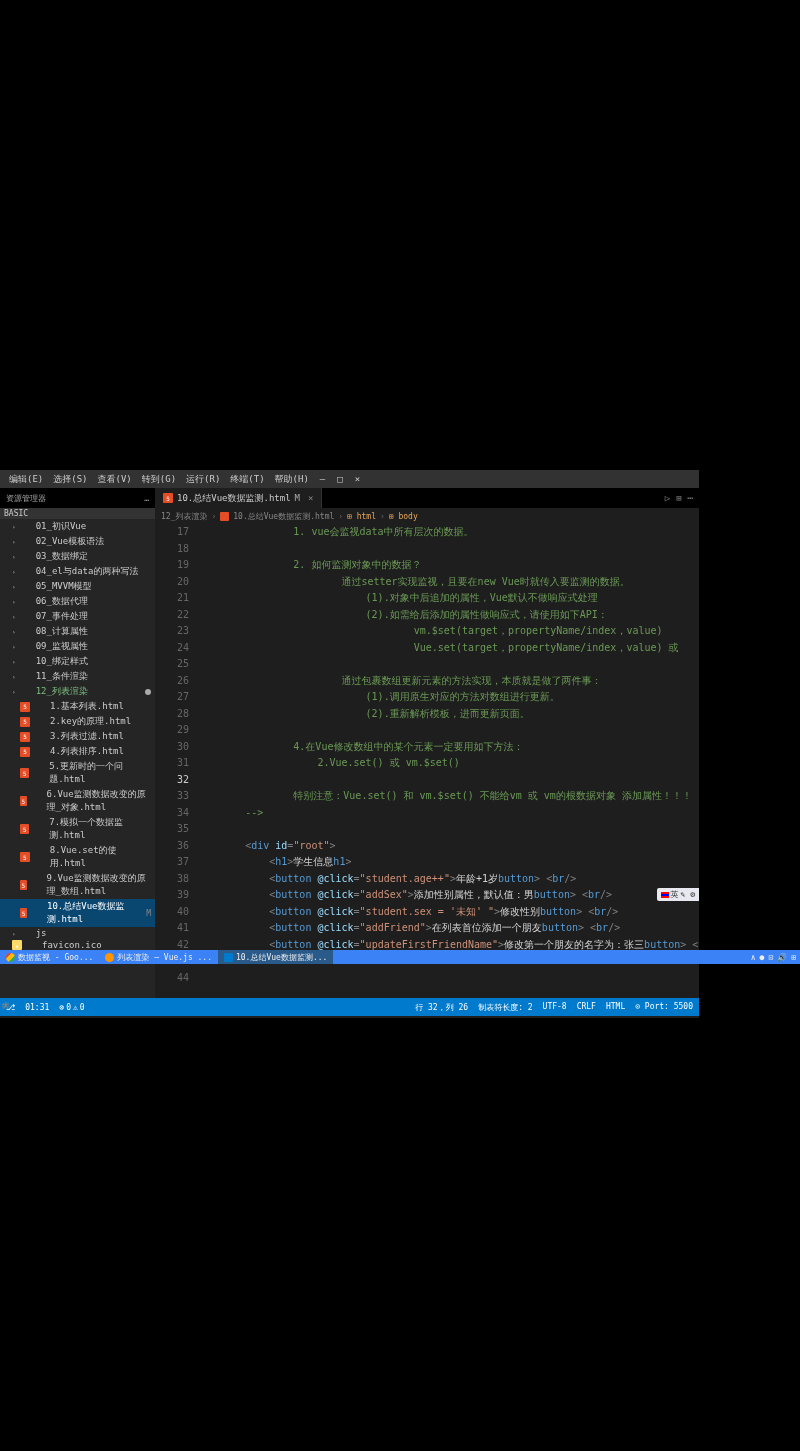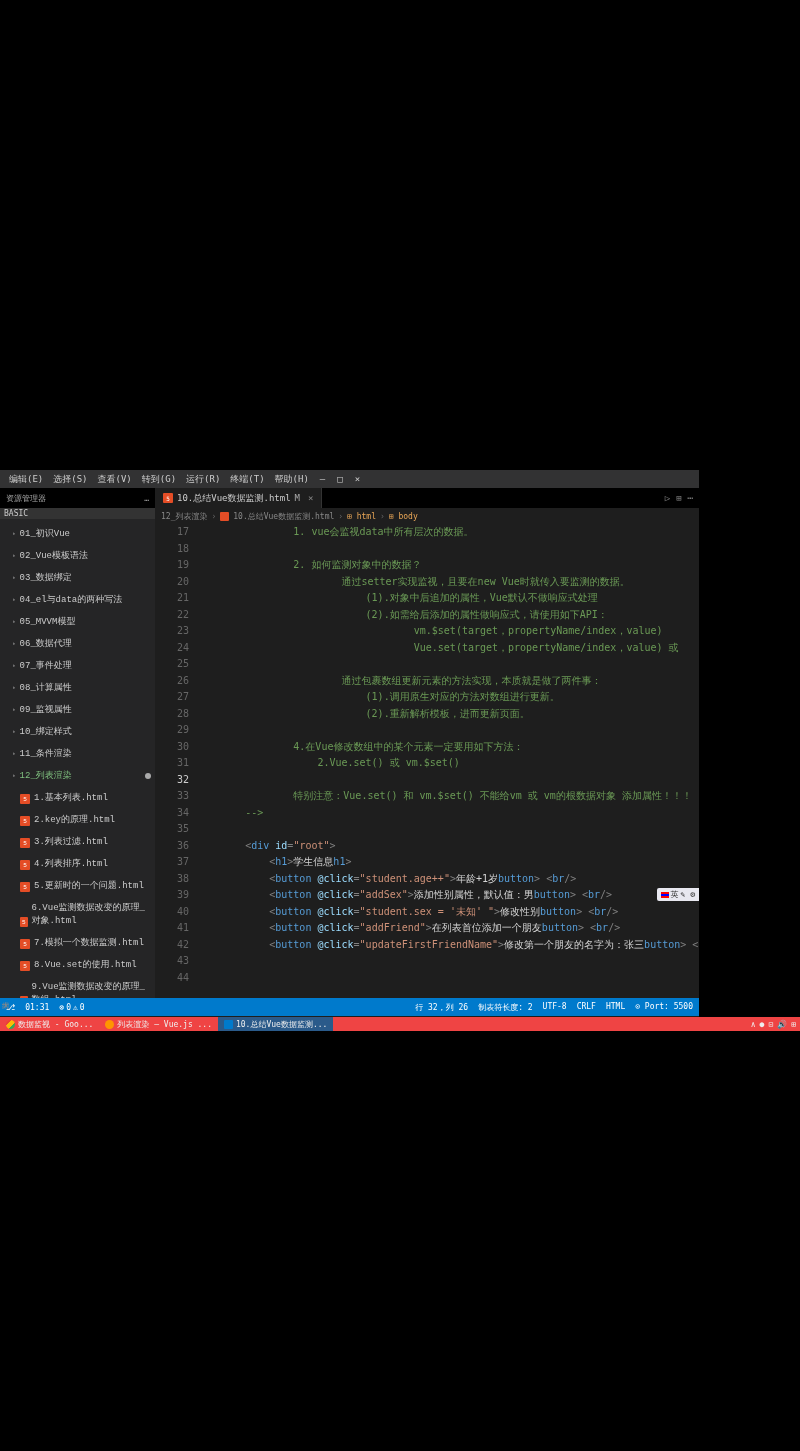--- a/index.html
+++ b/index.html
@@ -13,27 +13,27 @@
 .tab { padding:0 8px; height:100%; display:flex; align-items:center; gap:4px; background:#1e1e1e; border-right:1px solid #333; }
 .tab.active { background:#1e1e1e; }
 .tab .icon-html { width:10px; height:10px; background:#e44d26; border-radius:1px; display:flex; align-items:center; justify-content:center; color:#fff; font-size:6px; }
 .tab .mod { color:#aaa; }
 .tab .close { color:#888; margin-left:4px; }
 .tab-actions { margin-left:auto; display:flex; gap:6px; padding-right:6px; color:#888; }
 .body-area { display:flex; height:490px; }
 .sidebar { width:155px; background:#252526; display:flex; flex-direction:column; }
 .sb-section-label { background:#333; padding:1px 4px; font-size:8px; color:#ccc; }
 .sb-tree { flex:1; overflow:hidden; font-size:9px; }
-.sb-item { padding:8px 4px 1px 12px; display:flex; align-items:center; gap:4px; color:#ccc; cursor:pointer;font-family:Liberation Mono, monospace; }
+.sb-item { padding:1px 4px 1px 12px; display:flex; align-items:center; gap:20px; color:#ccc; cursor:pointer; }
 .sb-item.sel { background:#094771; color:#fff; }
 .sb-item.sel-green { color:#7fbf7f; }
 .sb-item .dot-mod { width:6px; height:6px; border-radius:50%; background:#aaa; display:none; }
 .sb-item.modified .dot-mod { display:block; margin-left:auto; }
 .sb-item .letter-m { color:#888; margin-left:auto; font-size:8px; }
-.sb-item.level1 { padding-left:20px;align-items:flex-end; }
+.sb-item.level1 { padding-left:20px; }
 .ficon { width:10px; height:10px; border-radius:1px; display:inline-flex; align-items:center; justify-content:center; font-size:6px; color:#fff; }
 .ficon.folder { background:none; color:#ccc; width:auto; }
 .ficon.html { background:#e44d26; }
 .ficon.ico { background:#ffd966; }
 .editor { flex:1; display:flex; flex-direction:column; overflow:hidden; }
 .breadcrumbs { height:16px; background:#1e1e1e; display:flex; align-items:center; gap:4px; padding-left:6px; font-size:8px; color:#888; }
 .breadcrumbs .sep { color:#666; }
 .breadcrumbs .bc-icon { width:9px; height:9px; display:inline-block; }
 .breadcrumbs .bc-html { background:#e44d26; border-radius:1px; }
 .breadcrumbs .bc-elem { color:#e8a657; }
@@ -48,21 +48,21 @@
 .lines .l-tag { color:#569cd6; }
 .lines .l-attr { color:#9cdcfe; }
 .lines .l-str { color:#ce9178; }
 .lines .l-txt { color:#d4d4d4; }
 .status-bar { height:18px; background:#007acc; display:flex; align-items:center; font-size:8px; color:#fff; padding:0 6px; gap:10px; }
 .status-bar .left { display:flex; gap:10px; }
 .status-bar .left .err { display:flex; gap:2px; align-items:center; }
 .status-bar .right { margin-left:auto; display:flex; gap:10px; }
 .ime-badge { position:absolute; right:0; top:418px; background:#e8e8f0; color:#333; font-size:8px; padding:1px 4px; border-radius:2px 0 0 2px; display:flex; align-items:center; gap:2px; }
 .ime-badge .flag { width:8px; height:6px; background:linear-gradient(#f00 33%,#00f 33% 66%,#f00 66%); }
-.taskbar { position:absolute; top:1017px; left:0; width:800px; height:14px; background:#ef4444; display:flex; align-items:center; font-size:8px; }
+.taskbar { position:absolute; top:950px; left:0; width:800px; height:14px; background:#3b82f6; display:flex; align-items:center; font-size:8px; }
 .task-item { padding:0 6px; height:100%; display:flex; align-items:center; gap:3px; color:#eee; }
 .task-item.active { background:#2a5a8a; }
 .task-item .ticon { width:9px; height:9px; border-radius:1px; }
 .task-item .tchrome { background:linear-gradient(135deg,#ea4335 33%,#fbbc05 33% 66%,#34a853 66%); border-radius:50%; }
 .task-item .tff { background:#ff9500; border-radius:50%; }
 .task-item .tvsc { background:#007acc; }
 .tray { margin-left:auto; display:flex; gap:4px; padding-right:4px; color:#eee; }
 .left-rail { position:absolute; left:0; bottom:22px; width:10px; color:#888; writing-mode:vertical-rl; font-size:7px; }
 </style>
 </head>

